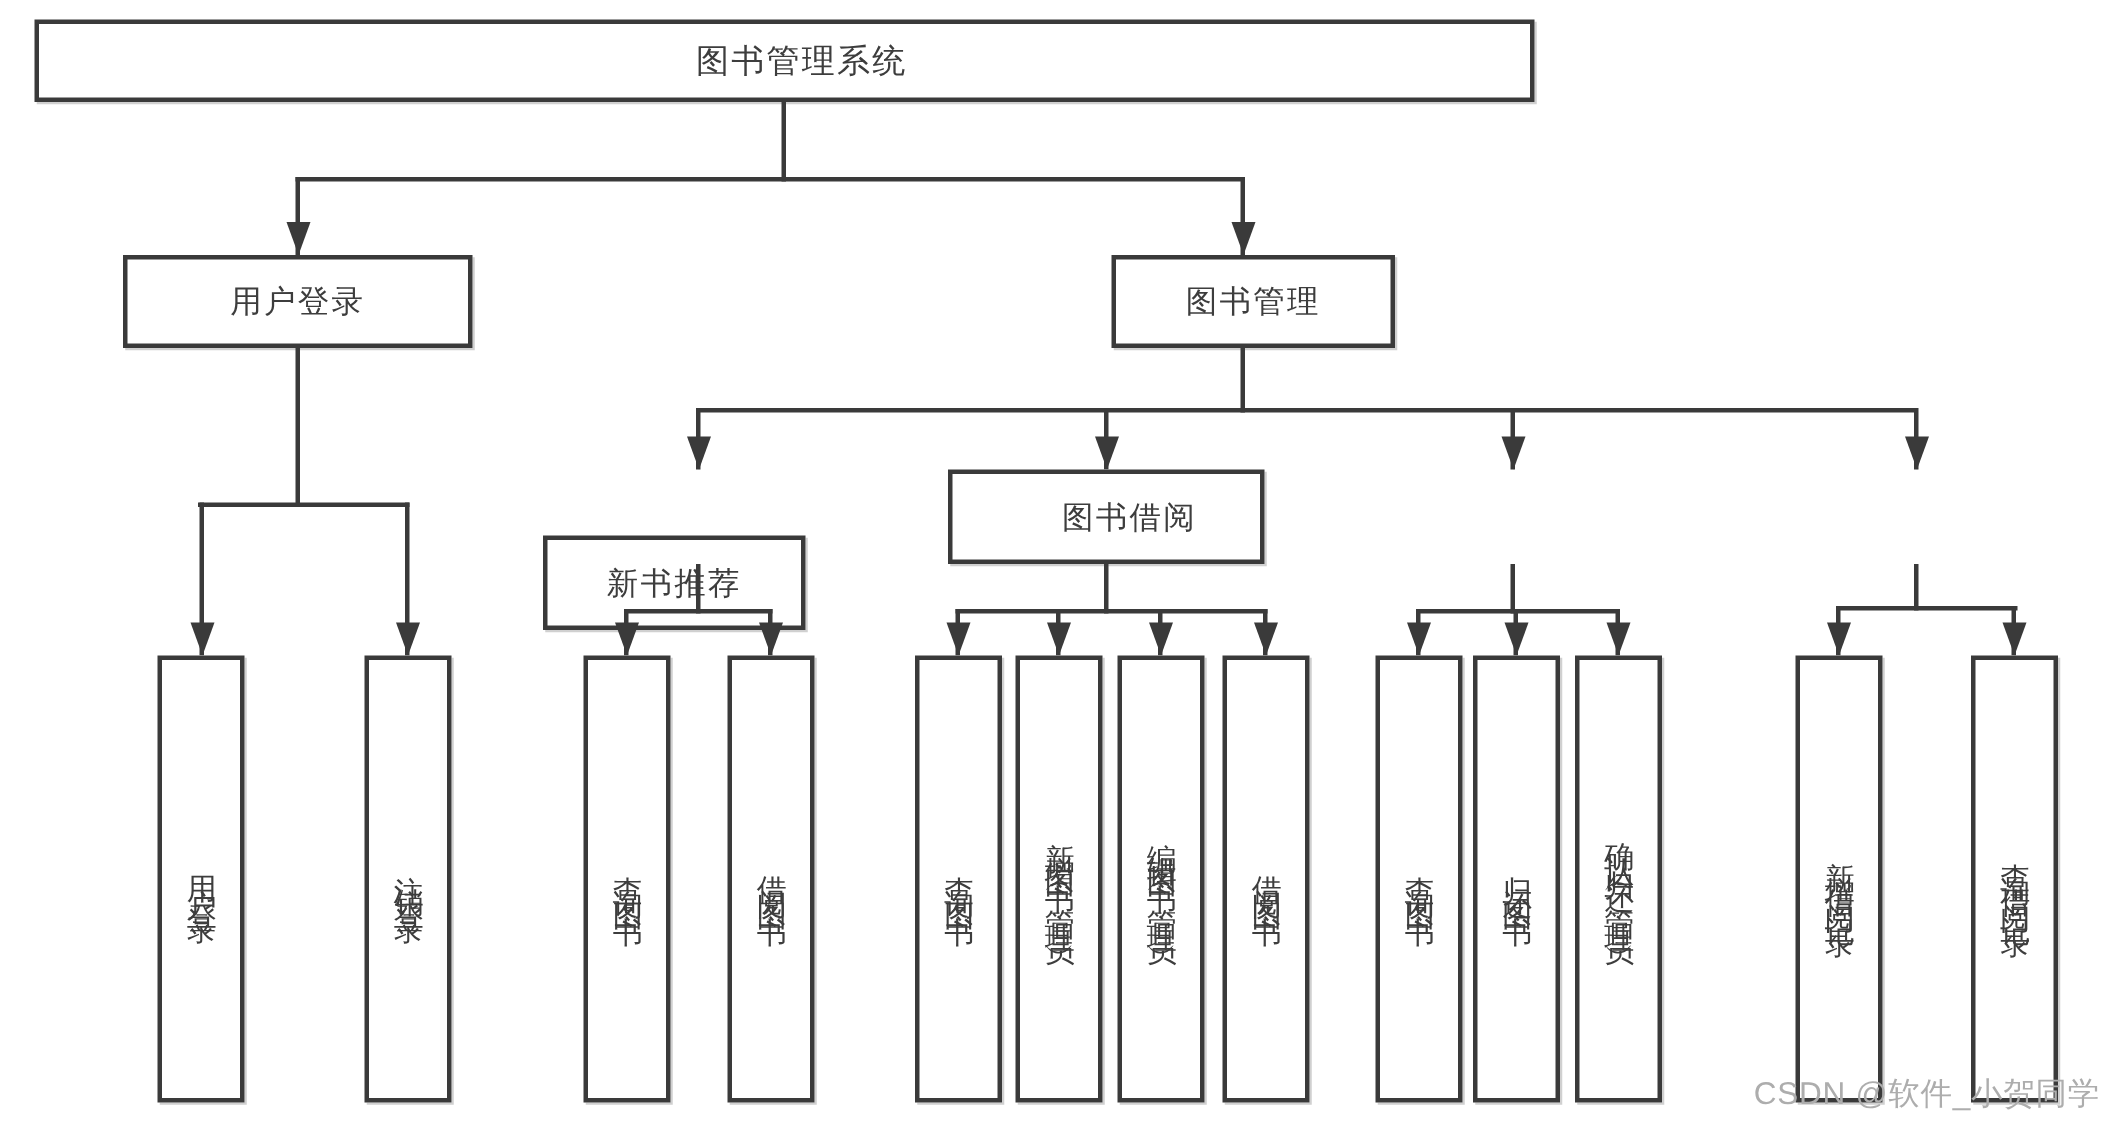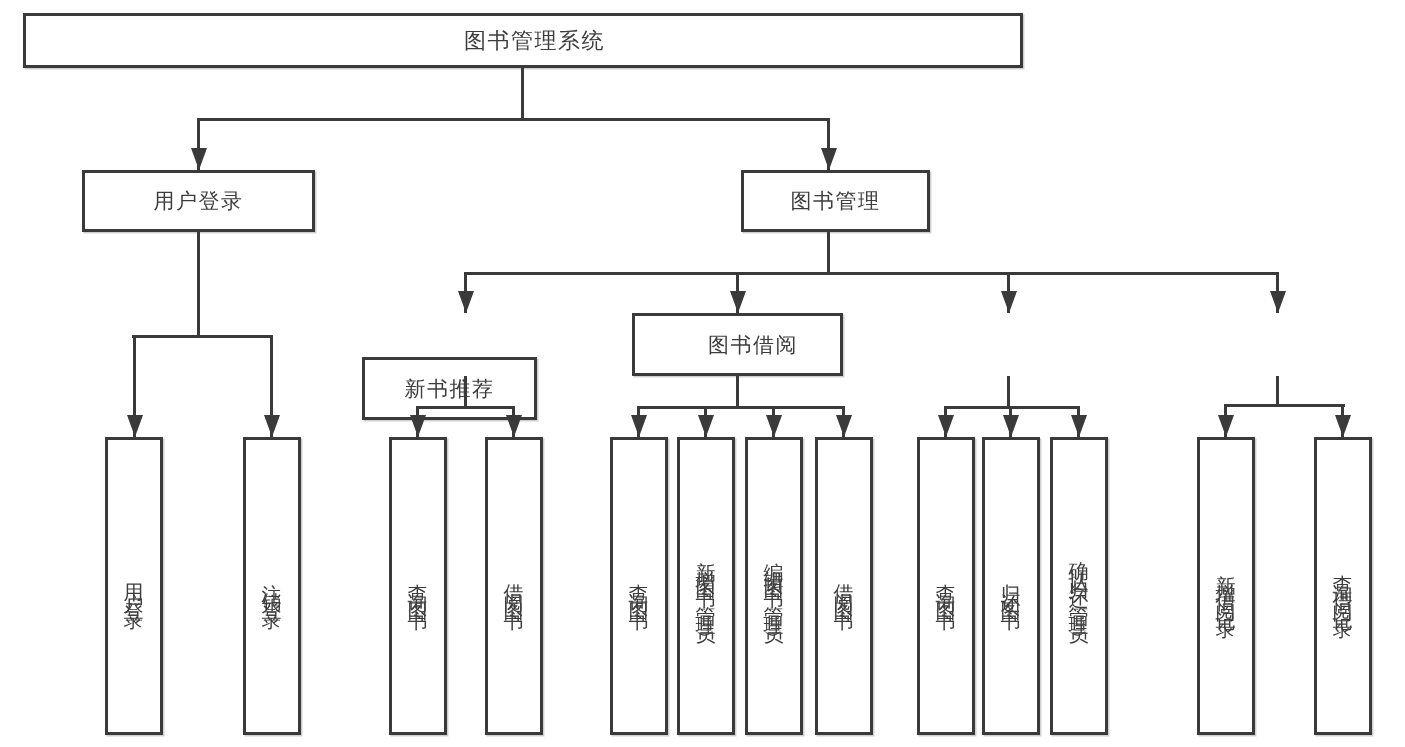--- a/index.html
+++ b/index.html
@@ -167,14 +167,15 @@
     <span class="vlabel">确认归还（管理员）</span>
   </div>
 
   <div class="vbox" style="left:1197px;">
     <span class="vlabel">新增借阅记录</span>
   </div>
   <div class="vbox" style="left:1314px;">
     <span class="vlabel">查询借阅记录</span>
   </div>
 
+  <div class="watermark">CSDN @软件_小贺同学</div>
 
 </div>
 
 </body></html>

